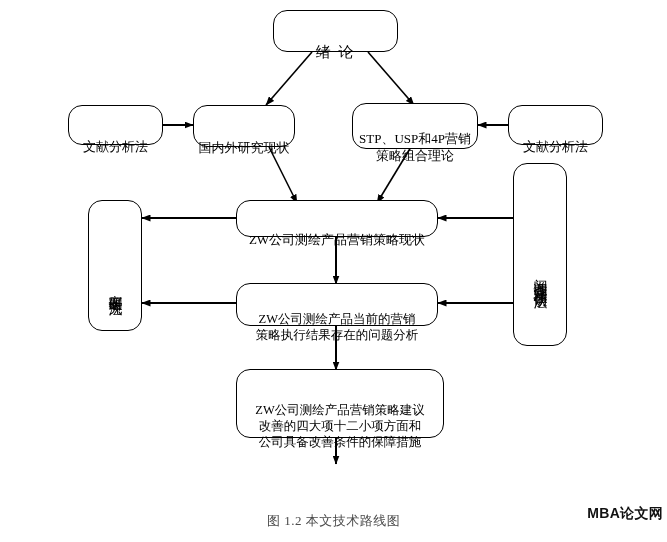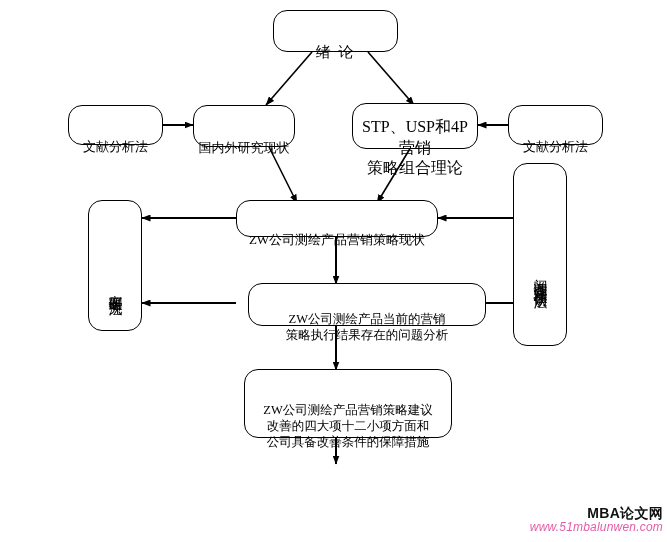--- a/index.html
+++ b/index.html
@@ -129,52 +129,52 @@
   </div>
 
   <div class="node-box" style="left:68px; top:105px; width:95px; height:40px; font-size:13px;">
     <span class="node-text">文献分析法</span>
   </div>
 
   <div class="node-box" style="left:193px; top:105px; width:102px; height:42px; font-size:13px;">
     <span class="node-text">国内外研究现状</span>
   </div>
 
-  <div class="node-box" style="left:352px; top:103px; width:126px; height:46px; font-size:16px;text-align:center;">
+  <div class="node-box" style="left:352px; top:103px; width:126px; height:46px; font-size:13px;text-align:center;">
     <span class="node-text">STP、USP和4P营销
 策略组合理论</span>
   </div>
 
   <div class="node-box" style="left:508px; top:105px; width:95px; height:40px; font-size:13px;">
     <span class="node-text">文献分析法</span>
   </div>
 
   <div class="node-box" style="left:88px; top:200px; width:54px; height:131px;">
     <span class="node-text vnode" style="font-size:14px;">案例研究法</span>
   </div>
 
   <div class="node-box" style="left:513px; top:163px; width:54px; height:183px;">
     <span class="node-text vnode" style="font-size:14px;">问卷调查法和访谈法</span>
   </div>
 
   <div class="node-box" style="left:236px; top:200px; width:202px; height:37px; font-size:13px;">
     <span class="node-text">ZW公司测绘产品营销策略现状</span>
   </div>
 
-  <div class="node-box" style="left:248px; top:283px; width:238px; height:43px; font-size:12.5px;">
+  <div class="node-box" style="left:236px; top:283px; width:202px; height:43px; font-size:12.5px;">
     <span class="node-text">ZW公司测绘产品当前的营销
 策略执行结果存在的问题分析</span>
   </div>
 
-  <div class="node-box" style="left:244px; top:369px; width:208px; height:69px; font-size:12.5px;">
+  <div class="node-box" style="left:236px; top:369px; width:208px; height:69px; font-size:12.5px;">
     <span class="node-text">ZW公司测绘产品营销策略建议
 改善的四大项十二小项方面和
 公司具备改善条件的保障措施</span>
   </div>
 
 
+  <div id="caption">图 1.2  本文技术路线图</div>
 
   <div id="watermark">
     <span id="wm-title">MBA论文网</span>
-    <span id="wm-url">www.51mbalunwen.com</span>
   </div>
 
 </div>
 
 </body></html>

